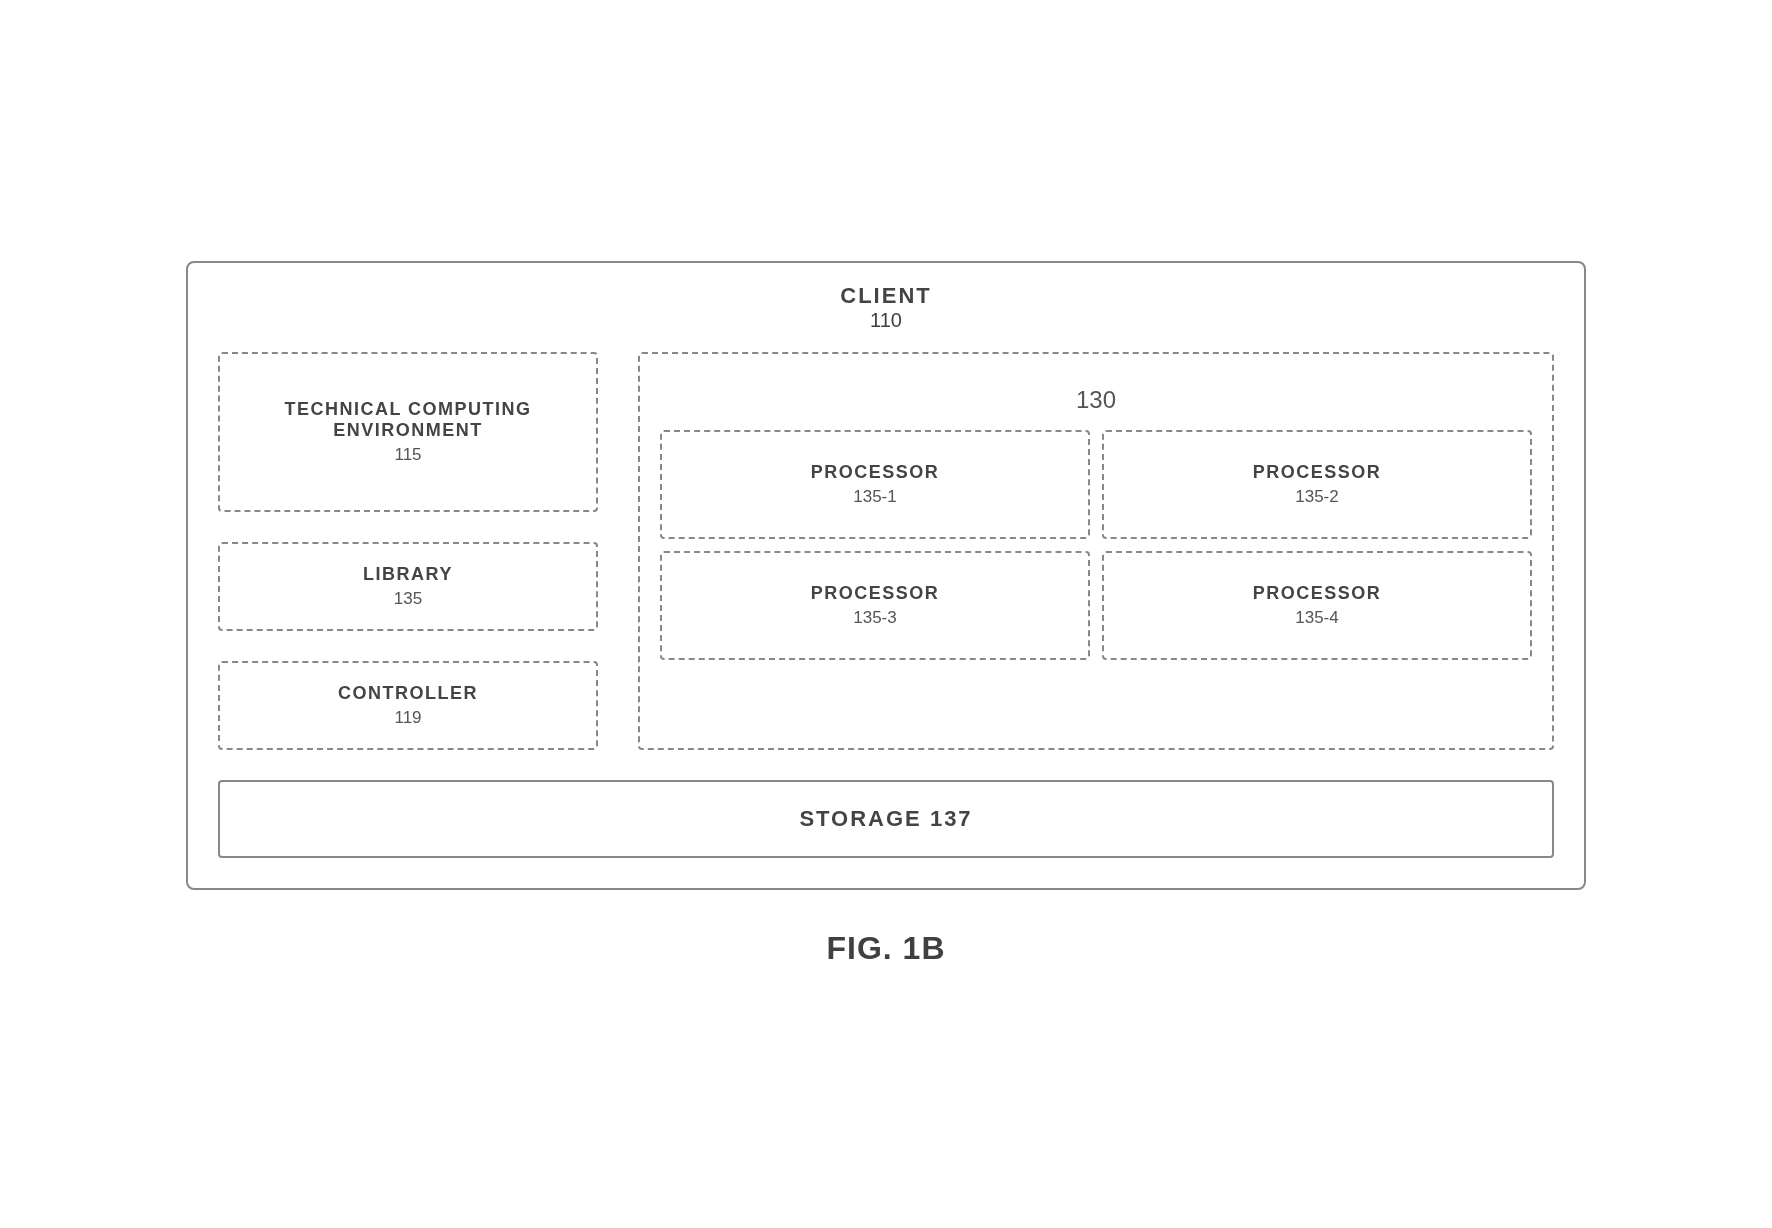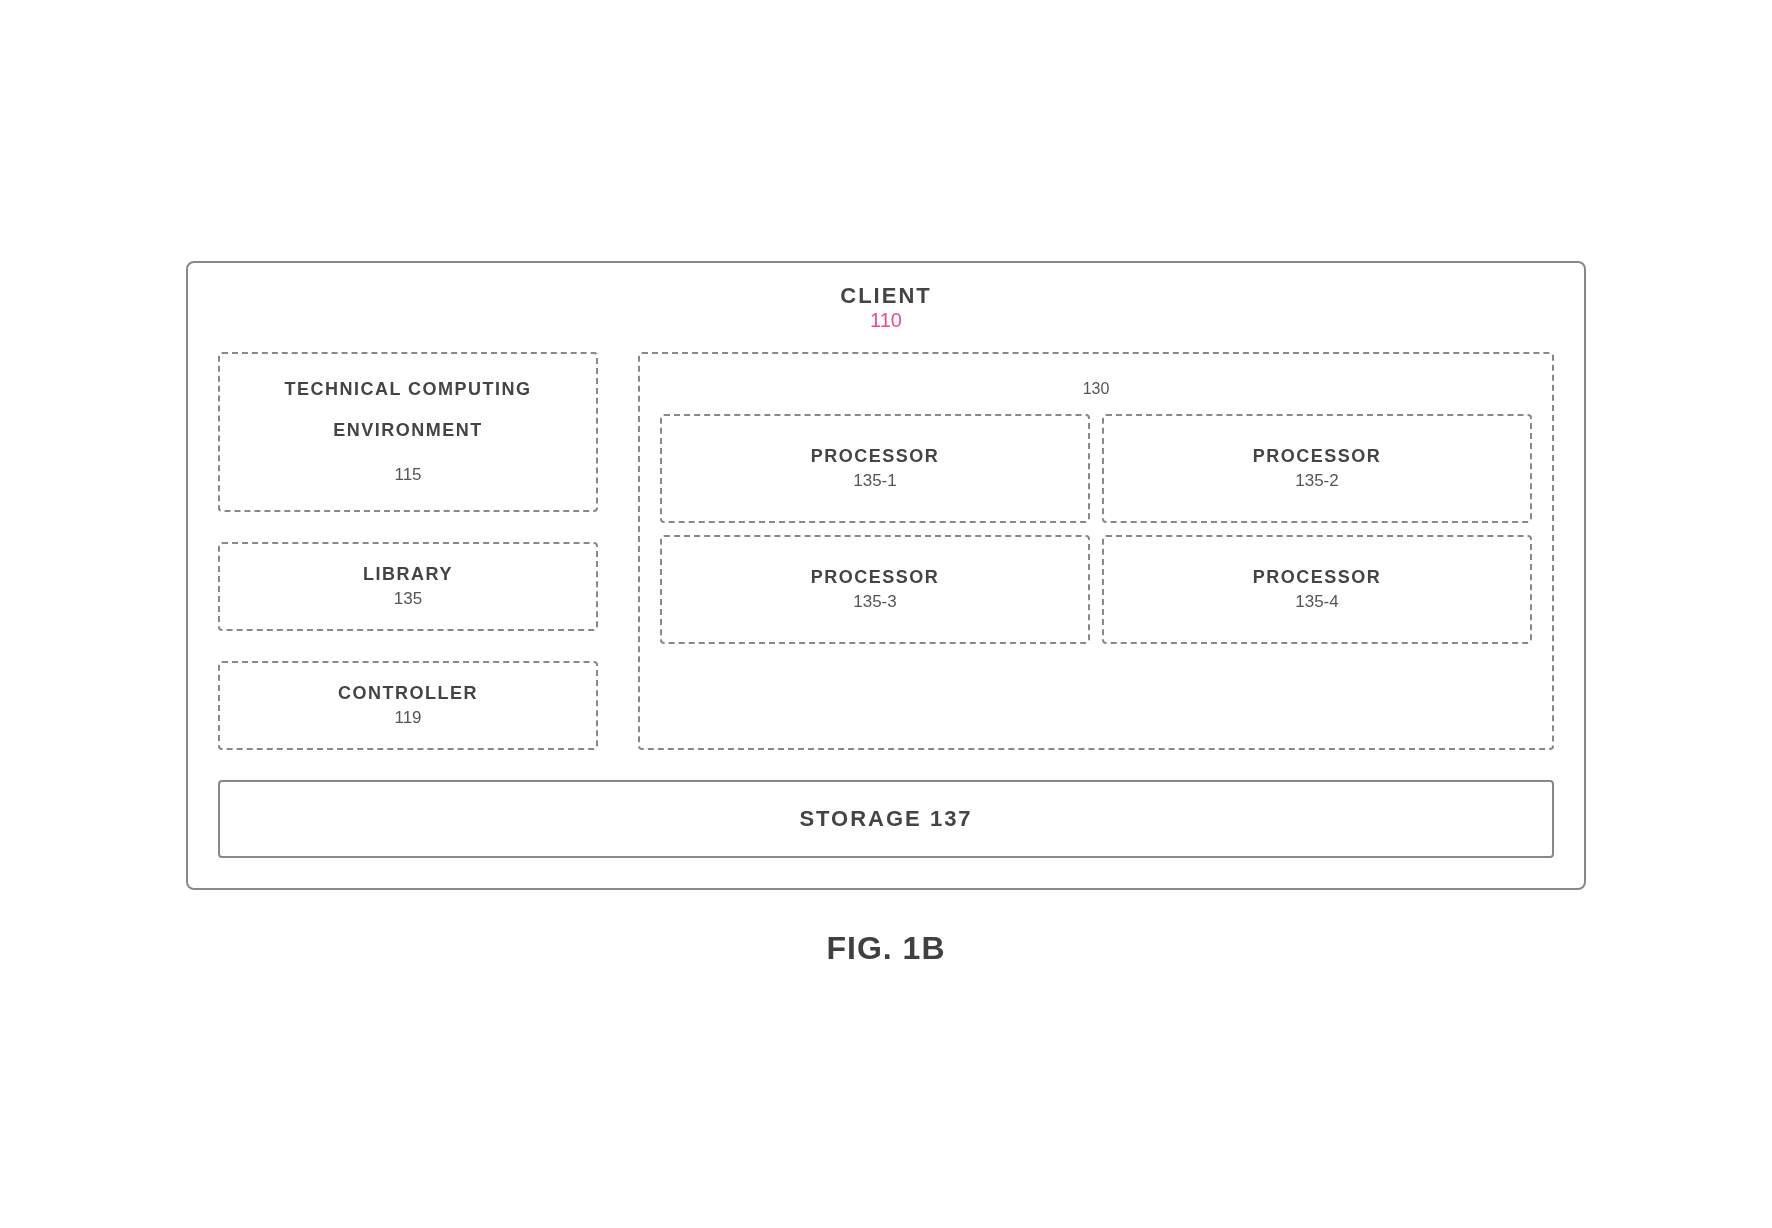--- a/index.html
+++ b/index.html
@@ -40,21 +40,21 @@
     .client-label .label-title {
       font-size: 22px;
       font-weight: bold;
       letter-spacing: 2px;
       color: #444;
       display: block;
     }
 
     .client-label .label-number {
       font-size: 20px;
-      color: #ec4899;
+      color: #404040;
       display: block;
     }
 
     
     .inner-content {
       display: flex;
       flex-direction: row;
       gap: 40px;
       margin-top: 20px;
     }
@@ -68,21 +68,20 @@
       flex-shrink: 0;
     }
 
     
     .dashed-box {
       border: 2px dashed #888;
       border-radius: 4px;
       padding: 20px;
       text-align: center;
       background: #fff;
-      gap: 20px;
     }
 
     .dashed-box .box-title {
       font-size: 18px;
       font-weight: bold;
       letter-spacing: 1.5px;
       color: #444;
       display: block;
     }
 
@@ -109,24 +108,24 @@
 
     .ue-label .label-title {
       font-size: 22px;
       font-weight: bold;
       letter-spacing: 1.5px;
       color: #444;
       display: block;
     }
 
     .ue-label .label-number {
-      font-size: 16px;
+      font-size: 24px;
       color: #555;
       display: block;
-      margin-top: 6px;
+      margin-top: 12px;
     }
 
     
     .processor-grid {
       display: grid;
       grid-template-columns: 1fr 1fr;
       gap: 12px;
     }
 
     .processor-box {

